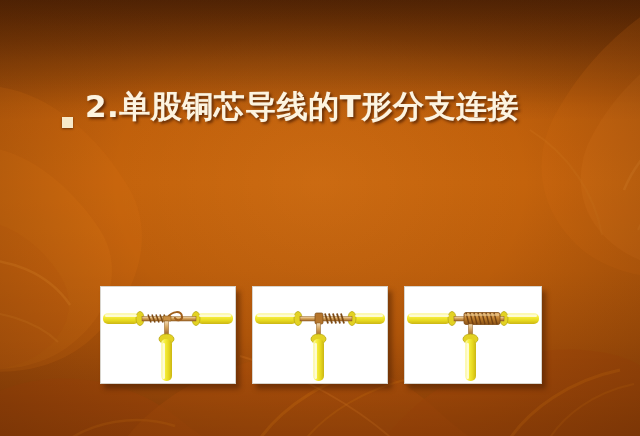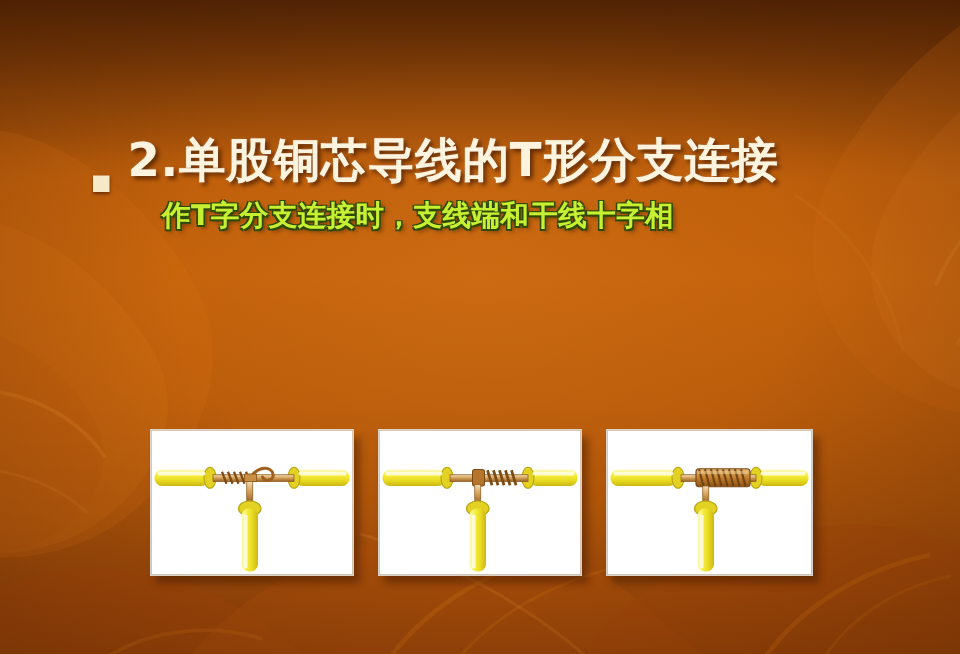--- a/index.html
+++ b/index.html
@@ -107,21 +107,20 @@
   </div>
 
   <div class="leaf" id="tex-vignette"></div>
 
   <div id="title-row">
     <span id="title-bullet"></span>
     <span id="title-text">2.单股铜芯导线的T形分支连接</span>
   </div>
 
   <div id="body-text">
-    <span class="ln">作T字分支连接时，支线端和干线十字相</span>
   </div>
 
   <div id="figures">
 
     <div class="panel" id="panel-1">
       <svg class="fig-svg" viewBox="0 0 134 96" preserveAspectRatio="none">
         <defs>
           <linearGradient id="ins1" x1="0" y1="0" x2="0" y2="1">
             <stop offset="0%" stop-color="#fdfbc4"></stop>
               <stop offset="35%" stop-color="#f6ee3c"></stop>

